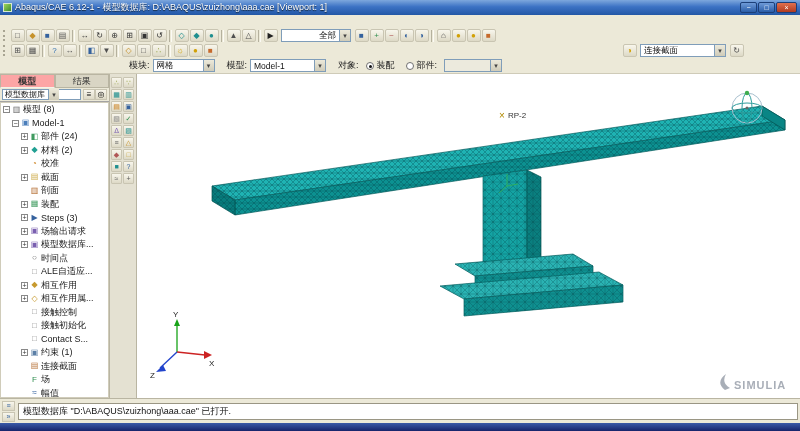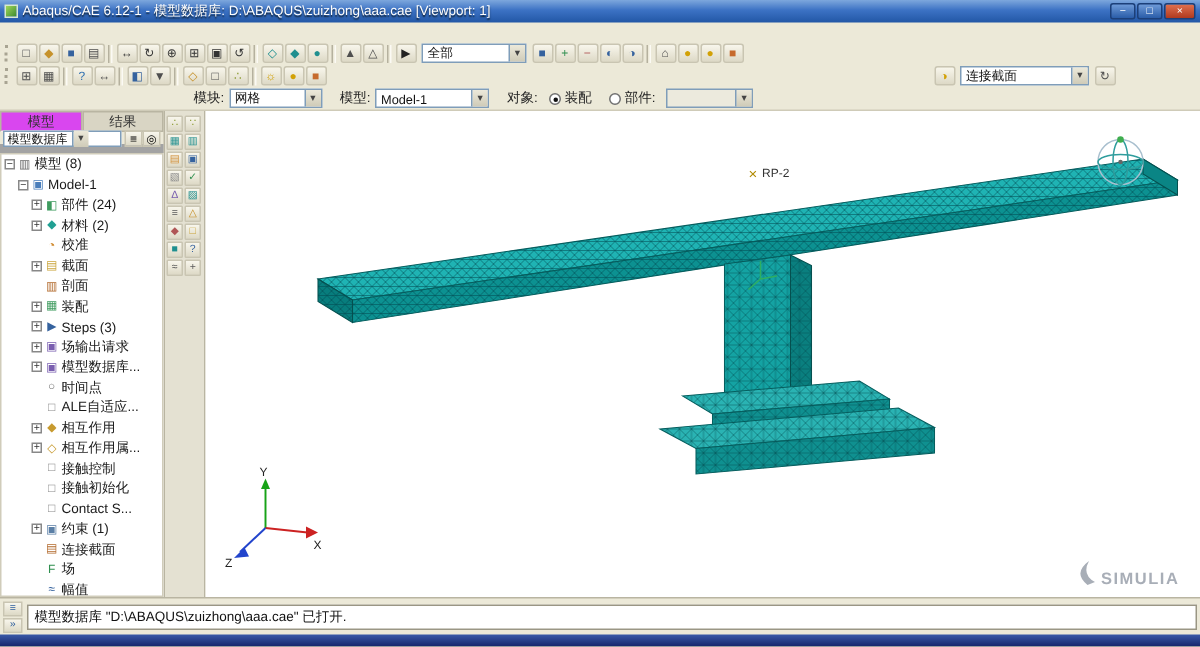--- a/index.html
+++ b/index.html
@@ -32,43 +32,43 @@
     display:flex;align-items:center;justify-content:center;flex:none;
     background:linear-gradient(180deg,#f8f6ec,#ddd9c6)}
   .tbtn i{font-style:normal;font-size:8px;line-height:1}
   .tsep{width:3px;height:12px;margin:0 2px;border-left:1px solid #b5b19e;border-right:1px solid #fbfaf4;flex:none}
   .tgrip{width:4px;height:11px;margin:0 3px 0 1px;border-left:2px dotted #a8a492;flex:none}
   .combo{display:flex;align-items:center;height:13px;background:#fff;border:1px solid #7f9db9;
     font-size:8.5px;margin:0 3px;padding-left:3px;color:#111}
   .combo-text{white-space:nowrap;overflow:hidden}
   .combo-arrow{width:11px;height:11px;flex:none;background:linear-gradient(180deg,#ece9da,#cfcbb8);
     border-left:1px solid #7f9db9;font-size:7px;line-height:11px;text-align:center;color:#444;margin-left:3px}
-  .combo.dg{width:70px;justify-content:space-between}
+  .combo.dg{width:70px;justify-content:flex-end}
   .combo.cc{width:86px;justify-content:space-between}
   .combo.disabled{background:#eceadd;color:#999}
 
   
   .contextbar{position:absolute;top:58px;left:0;right:0;height:16px;background:#ece9d8;
     border-bottom:1px solid #cfcbb8;display:flex;align-items:center;font-size:9px;color:#222;
     padding-left:120px}
   .ctx-label{margin-left:9px;white-space:nowrap}
   .ctx-opt{margin-right:4px;white-space:nowrap}
   .radio{width:8px;height:8px;border:1px solid #707070;border-radius:50%;background:#fff;
     display:inline-block;position:relative;margin:0 3px 0 7px;flex:none}
   .radio.sel::after{content:"";position:absolute;left:2px;top:2px;width:3px;height:3px;border-radius:50%;background:#111}
 
   
   .tree-panel{position:absolute;top:74px;left:0;width:110px;bottom:33px;background:#ece9d8;
     border-right:1px solid #b9b5a2}
   .tree-tabs{display:flex;height:14px}
   .ttab{flex:1;text-align:center;font-size:9px;line-height:13px;background:#d9d5c4;
     border:1px solid #b9b5a2;color:#333;white-space:nowrap;overflow:hidden}
-  .ttab.active{background:#d946ef;border-bottom-color:#f4f2e8;font-weight:normal}
+  .ttab.active{background:#fca5a5;border-bottom-color:#f4f2e8;font-weight:bold}
   .tree-header{height:14px;display:flex;align-items:center;padding:1px 2px;gap:2px;
-    border-bottom:6px solid #a3a3a3}
+    border-bottom:1px solid #a3a3a3}
   .combo.src{flex:1;height:11px;font-size:8px;margin:0;padding-left:2px}
   .mini-btn{width:12px;height:11px;flex:none;border:1px solid #c9c5b2;font-size:8px;text-align:center;
     line-height:10px;background:linear-gradient(180deg,#f8f6ec,#ddd9c6)}
   .tree-body{position:absolute;top:28px;left:0;right:0;bottom:0;background:#fff;
     border:1px solid #d0ccba;overflow:hidden;font-size:9px}
   .trow{display:flex;align-items:center;height:13.5px;white-space:nowrap}
   .texp{width:7px;height:7px;flex:none;border:1px solid #888;background:#fff;font-size:7px;
     line-height:5px;text-align:center;color:#333;margin-right:2px}
   .ticon{width:9px;flex:none;font-size:8px;line-height:1;margin-right:2px;text-align:center}
   .tlabel{color:#1a1a1a;overflow:hidden;text-overflow:ellipsis}

